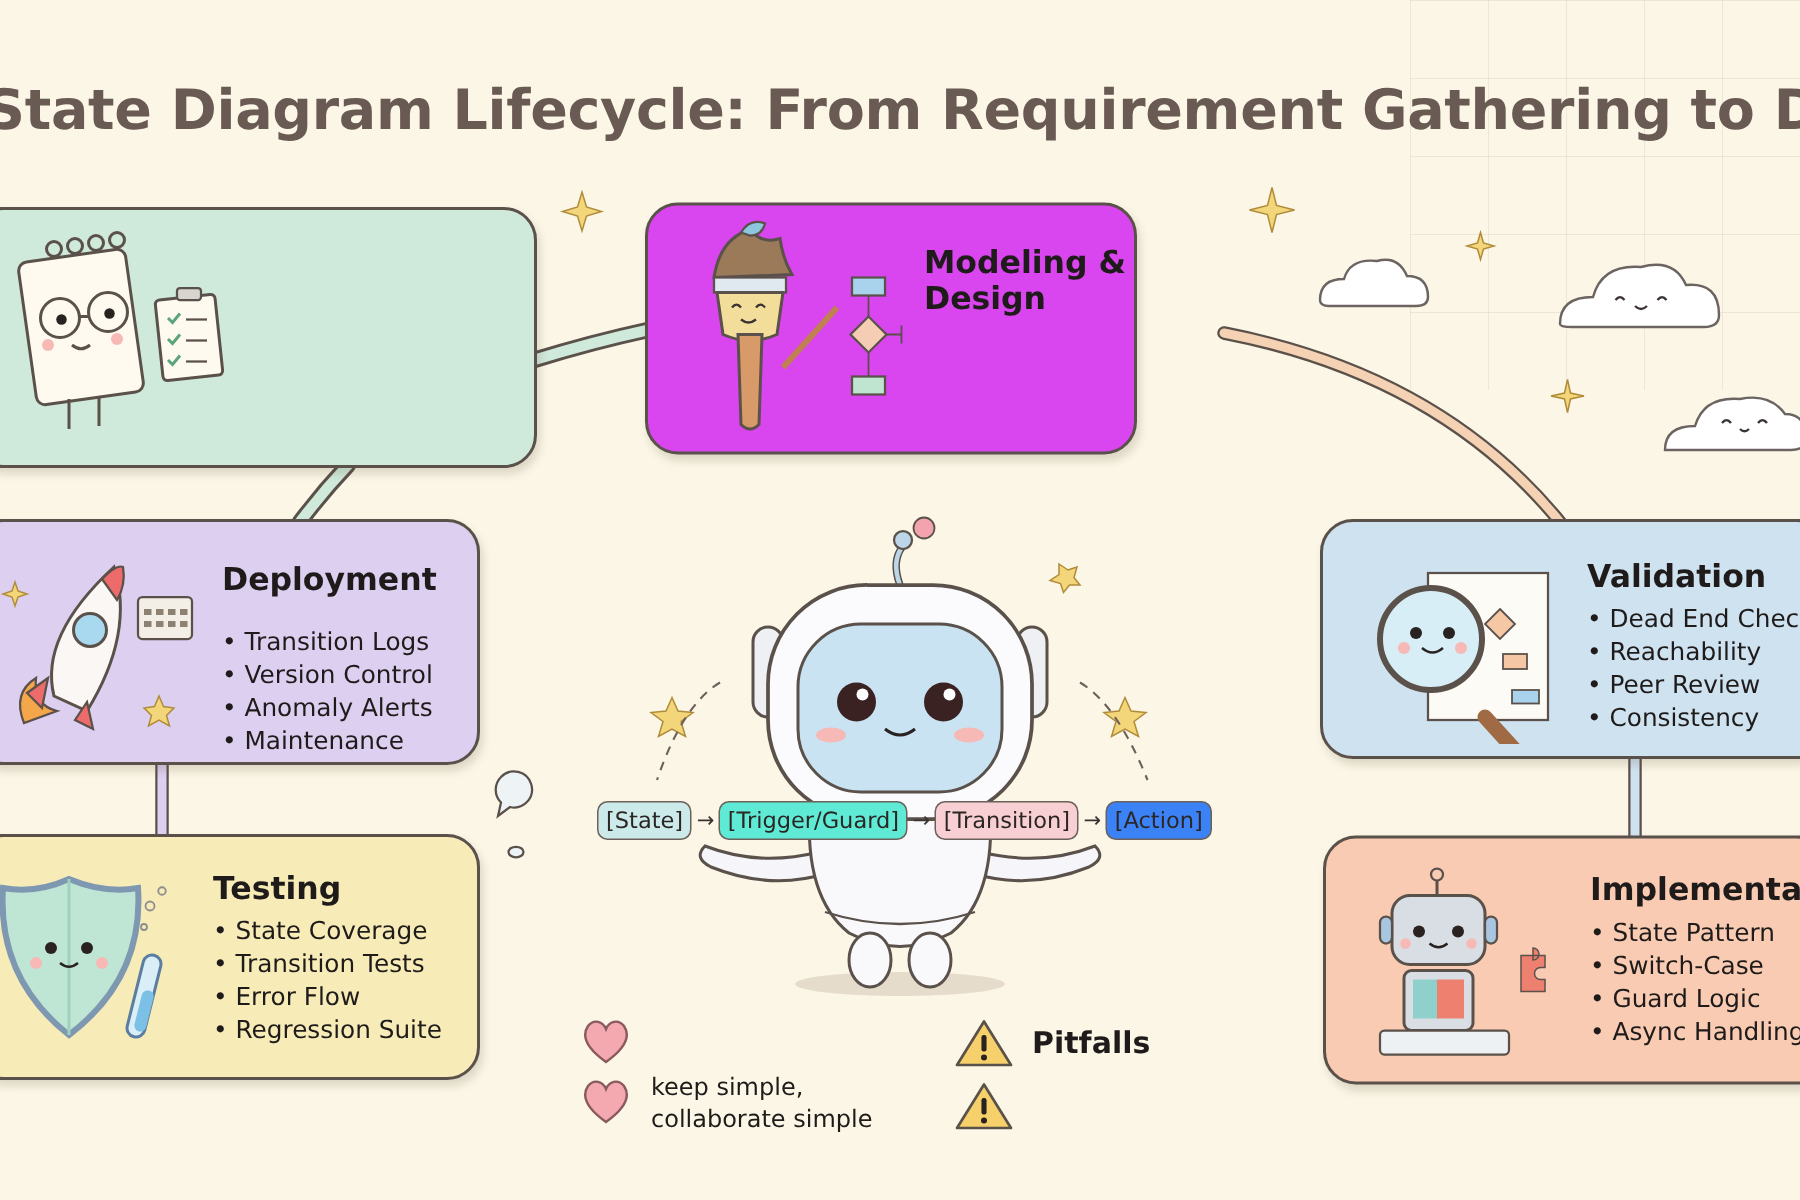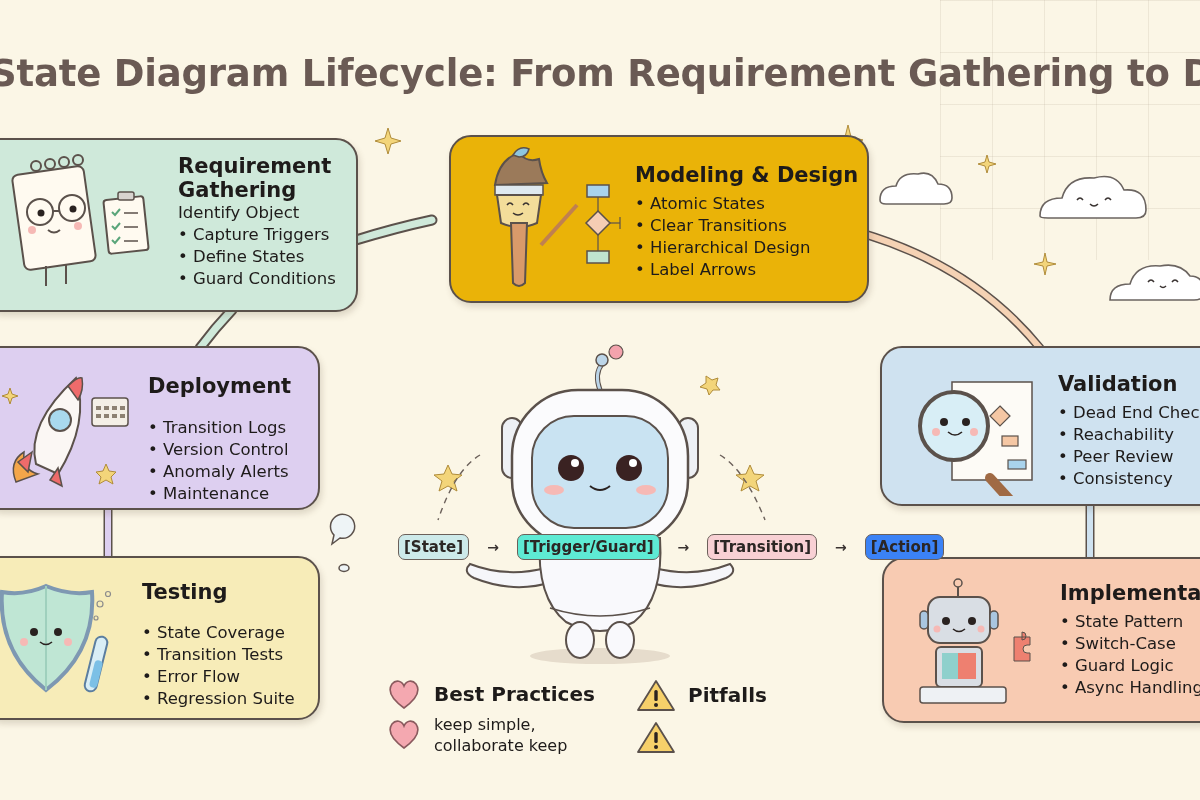--- a/index.html
+++ b/index.html
@@ -32,32 +32,32 @@
   }
   .card .heading { font-weight: bold; font-size: 21px; line-height: 24px; color: #1e1b1a; }
   .card ul { list-style: none; font-size: 16.5px; line-height: 22px; }
   .card ul li::before { content: "• "; }
   .card .plain { font-size: 16.5px; line-height: 22px; }
   .card .text { position: absolute; }
   .illus { position: absolute; }
 
   .c-req { left: -20px; top: 138px; width: 378px; height: 174px; background: #cfe9da; }
   .c-req .text { left: 196px; top: 14px; }
-  .c-mod { left: 430px; top: 135px; width: 420px; height: 168px; background: #eab308; margin-left: 19px; }
+  .c-mod { left: 430px; top: 135px; width: 328px; height: 168px; background: #d946ef; }
   .c-mod .text { left: 184px; top: 26px; }
   .c-dep { left: -20px; top: 346px; width: 340px; height: 164px; background: #ddcff0; }
   .c-dep .text { left: 166px; top: 26px; }
   .c-val { left: 880px; top: 346px; width: 340px; height: 160px; background: #cfe2f0; }
   .c-val .text { left: 176px; top: 24px; }
   .c-test { left: -20px; top: 556px; width: 340px; height: 164px; background: #f7ecb8; }
   .c-test .text { left: 160px; top: 22px; }
   .c-impl { left: 882px; top: 557px; width: 338px; height: 166px; background: #f8cbb2; }
   .c-impl .text { left: 176px; top: 22px; }
 
-  .flow { position: absolute; left: 398px; top: 534px; display: flex; align-items: center; gap: 18px; font-weight: bold; }
+  .flow { position: absolute; left: 398px; top: 534px; display: flex; align-items: center; gap: 3px; }
   .flow .chip {
     border: 1.5px solid #6b605a; border-radius: 7px; padding: 3px 5px;
     font-size: 15px; color: #2b2624;
   }
   .flow .arrow { font-size: 14px; color: #3a3331; }
 
   .bottom { position: absolute; font-size: 16px; line-height: 21px; }
   .bottom .bh { font-weight: bold; font-size: 20px; line-height: 26px; }
   .b-best { left: 386px; top: 678px; }
   .b-pit { left: 636px; top: 678px; }
@@ -150,32 +150,20 @@
         <path d="M104 62 l3 3 l5 -6"></path>
         <path d="M104 76 l3 3 l5 -6"></path>
         <path d="M104 90 l3 3 l5 -6"></path>
       </g>
     <g stroke="#5b514b" stroke-width="1.5">
         <path d="M116 63 h14"></path>
         <path d="M116 77 h14"></path>
         <path d="M116 91 h14"></path>
       </g>
   </svg>
-  <div class="text">
-    <div class="heading">
-      <div>Requirement</div>
-      <div>Gathering</div>
-    </div>
-    <div class="plain">Identify Object</div>
-    <ul>
-      <li>Capture Triggers</li>
-      <li>Define States</li>
-      <li>Guard Conditions</li>
-    </ul>
-  </div>
 </div>
 
 <div class="card c-mod">
   <svg class="illus" style="left:26px;top:8px" width="150" height="150">
     <path d="M18 40 q4 -26 24 -32 q8 10 20 6 q2 14 8 24 z" fill="#9b7a5a" stroke="#5b514b" stroke-width="2"></path>
     <path d="M36 10 q6 -10 16 -6 q-2 8 -10 8z" fill="#8ec6de" stroke="#5b514b" stroke-width="1.5"></path>
     <rect x="18" y="40" width="48" height="10" fill="#dfe9ef" stroke="#5b514b" stroke-width="1.5"></rect>
     <path d="M20 50 h44 l-4 28 q-18 8 -36 0z" fill="#f3dd9a" stroke="#5b514b" stroke-width="2"></path>
     <path d="M34 78 h16 l-2 60 q-6 6 -12 0z" fill="#d99a6a" stroke="#5b514b" stroke-width="2"></path>
     <g fill="none" stroke="#3a3331" stroke-width="1.5">
@@ -189,26 +177,20 @@
     <rect x="110" y="106" width="22" height="12" fill="#bfe4cf" stroke="#5b514b" stroke-width="1.5"></rect>
     <g stroke="#5b514b" stroke-width="1.2">
         <path d="M121 52 v14"></path>
         <path d="M121 90 v16"></path>
         <path d="M133 78 h10"></path>
         <path d="M143 72 v12"></path>
       </g>
   </svg>
   <div class="text">
     <div class="heading">Modeling &amp; Design</div>
-    <ul style="margin-top:6px">
-      <li>Atomic States</li>
-      <li>Clear Transitions</li>
-      <li>Hierarchical Design</li>
-      <li>Label Arrows</li>
-    </ul>
   </div>
 </div>
 
 <div class="card c-dep">
   <svg class="illus" style="left:14px;top:16px" width="150" height="140">
     <path d="M20 118 q-8 -20 8 -30 q-2 18 14 22z" fill="#f4a64a" stroke="#5b514b" stroke-width="1.5"></path>
     <path d="M40 100 q-10 -40 40 -86 q14 44 -18 96z" fill="#fbf7f4" stroke="#5b514b" stroke-width="2"></path>
     <path d="M72 22 q10 -10 14 -8 q2 12 -4 22z" fill="#ee6b6b" stroke="#5b514b" stroke-width="1.5"></path>
     <circle cx="64" cy="56" r="11" fill="#a9d9ee" stroke="#5b514b" stroke-width="2"></circle>
     <path d="M36 88 l-14 10 l10 10z" fill="#ee6b6b" stroke="#5b514b" stroke-width="1.5"></path>
@@ -277,21 +259,21 @@
     <rect x="94" y="62" width="12" height="56" rx="6" fill="#d9eef6" stroke="#5b7ea0" stroke-width="2" transform="rotate(14 100 90)"></rect>
     <rect x="96" y="86" width="8" height="28" rx="4" fill="#7cc0e6" transform="rotate(14 100 100)"></rect>
     <g fill="none" stroke="#8d8d8d" stroke-width="1.2">
         <circle cx="104" cy="30" r="3"></circle>
         <circle cx="112" cy="20" r="2.5"></circle>
         <circle cx="100" cy="44" r="2"></circle>
       </g>
   </svg>
   <div class="text">
     <div class="heading">Testing</div>
-    <ul style="margin-top:18px">
+    <ul style="margin-top:6px">
       <li>State Coverage</li>
       <li>Transition Tests</li>
       <li>Error Flow</li>
       <li>Regression Suite</li>
     </ul>
   </div>
 </div>
 
 <div class="card c-impl">
   <svg class="illus" style="left:22px;top:12px" width="150" height="150">
@@ -355,29 +337,28 @@
   <span class="chip" style="background:#f8d0d4">[Transition]</span>
   <span class="arrow">→</span>
   <span class="chip" style="background:#3b82f6">[Action]</span>
 </div>
 
 <div class="bottom b-best">
   <div class="row">
     <svg width="36" height="32">
         <path d="M18 30 C4 20 2 12 6 6 C10 1 16 3 18 8 C20 3 26 1 30 6 C34 12 32 20 18 30Z" fill="#f4a8b0" stroke="#8a5a5e" stroke-width="1.6"></path>
       </svg>
-    <span class="bh">Best Practices</span>
   </div>
   <div class="row two">
     <svg width="36" height="32" style="margin-top:4px">
         <path d="M18 30 C4 20 2 12 6 6 C10 1 16 3 18 8 C20 3 26 1 30 6 C34 12 32 20 18 30Z" fill="#f4a8b0" stroke="#8a5a5e" stroke-width="1.6"></path>
       </svg>
     <div>
       <div>keep simple,</div>
-      <div>collaborate keep</div>
+      <div>collaborate simple</div>
     </div>
   </div>
 </div>
 
 <div class="bottom b-pit">
   <div class="row">
     <svg width="40" height="34">
         <path d="M20 3 L38 32 H2 Z" fill="#f6d06a" stroke="#5b514b" stroke-width="1.8" stroke-linejoin="round"></path>
         <rect x="18.3" y="12" width="3.4" height="11" rx="1.5" fill="#2a2220"></rect>
         <circle cx="20" cy="27" r="2" fill="#2a2220"></circle>

